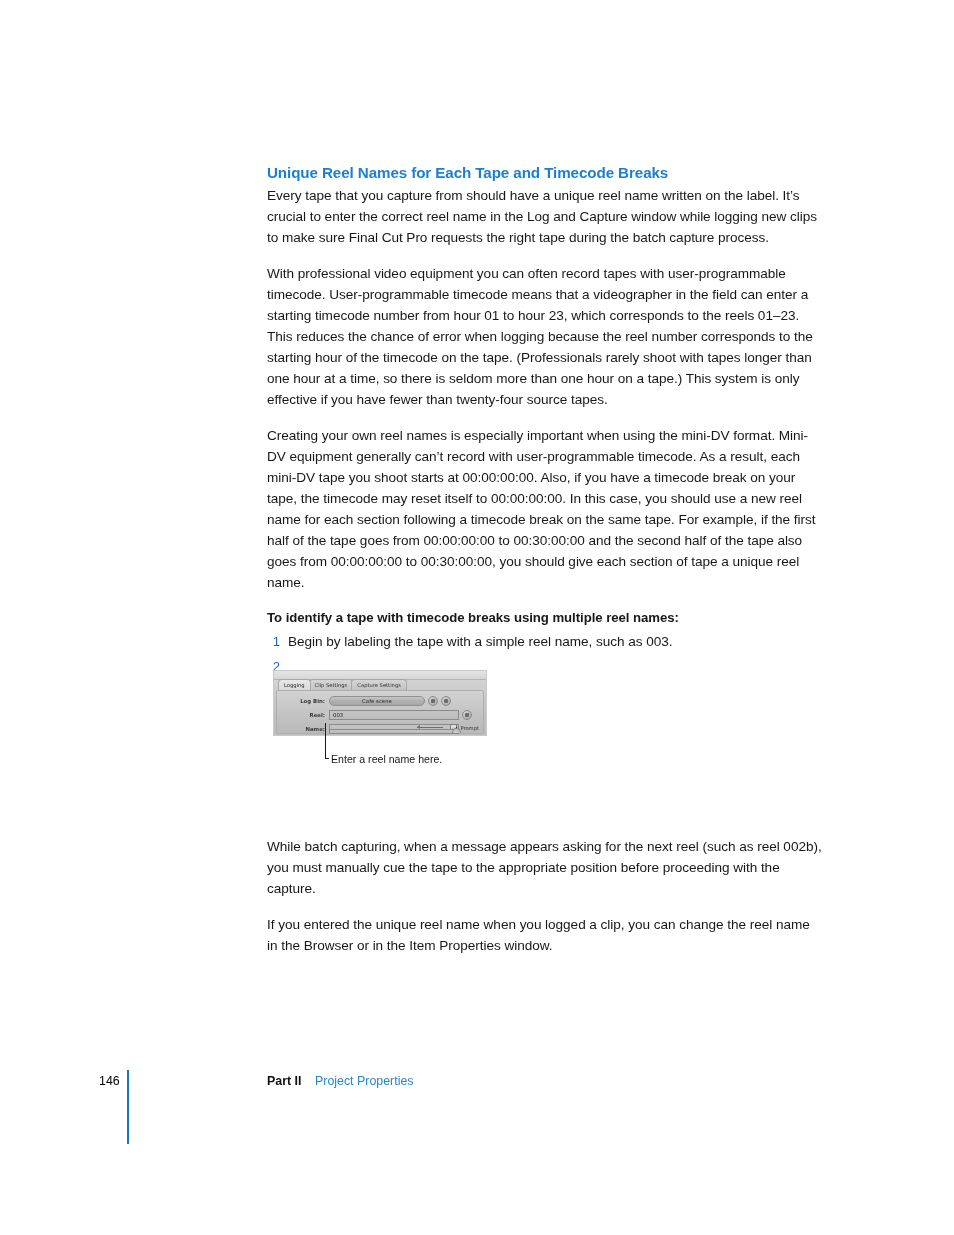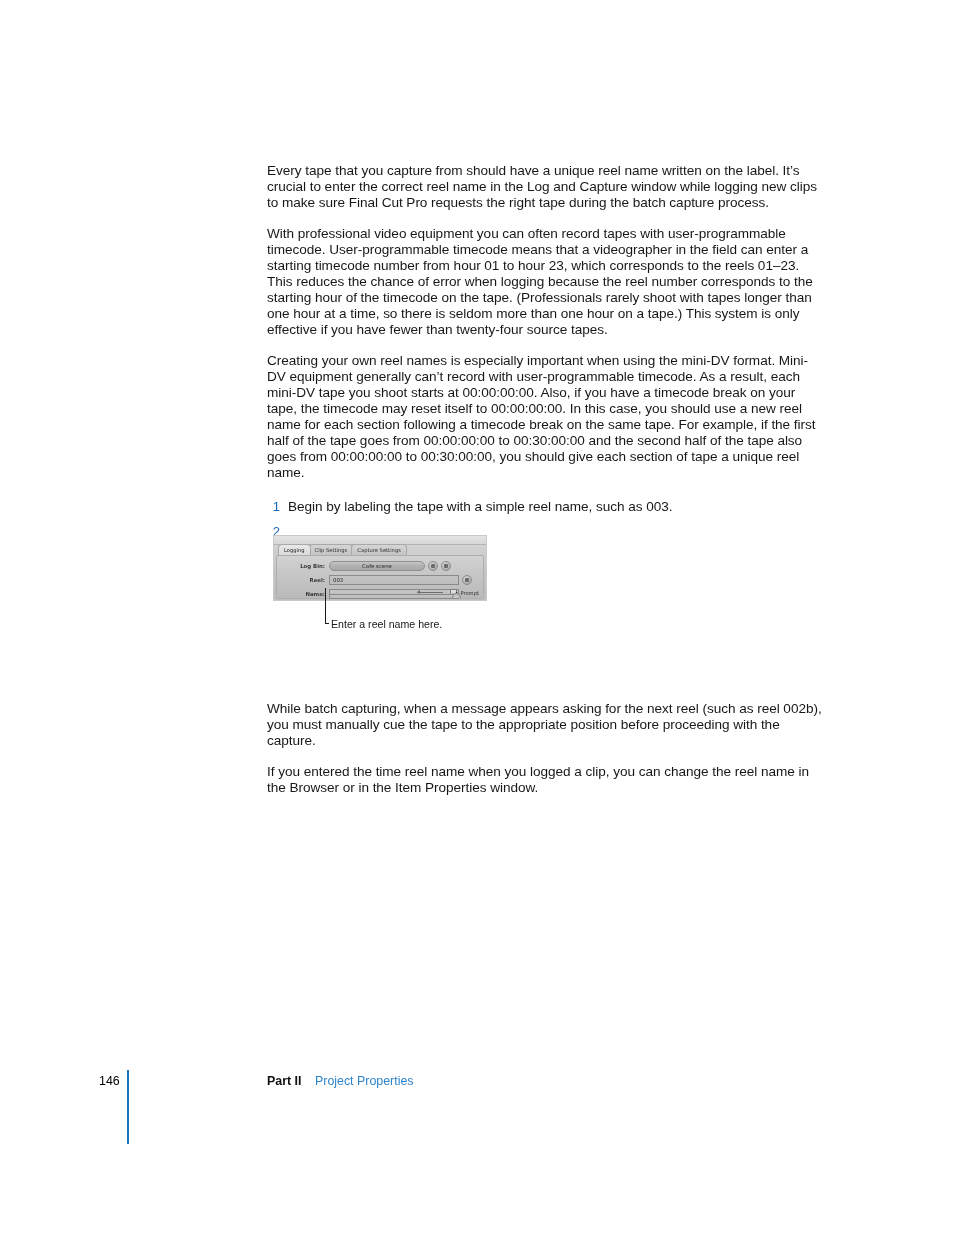--- a/index.html
+++ b/index.html
@@ -36,21 +36,21 @@
     font-size: 15.2px;
     line-height: 20px;
     font-weight: bold;
     color: #1c7fd0;
     margin: 0 0 2px 0;
     letter-spacing: -0.1px;
   }
 
   p.body-para {
     font-size: 13.6px;
-    line-height: 16px;
+    line-height: 21px;
     margin: 0 0 15px 0;
     color: #17181a;
     letter-spacing: -0.05px;
   }
   p.body-para.tight { margin-bottom: 0; }
 
   .proc-heading {
     font-size: 13.2px;
     line-height: 20px;
     font-weight: bold;
@@ -354,27 +354,29 @@
     color: #2d84cc;
   }
 </style>
 </head>
 <body>
 
 <div class="page">
 
   <div class="content">
 
+    <h1 class="section-heading">Unique Reel Names for Each Tape and Timecode Breaks</h1>
 
     <p class="body-para">Every tape that you capture from should have a unique reel name written on the label. It’s crucial to enter the correct reel name in the Log and Capture window while logging new clips to make sure Final Cut Pro requests the right tape during the batch capture process.</p>
 
     <p class="body-para">With professional video equipment you can often record tapes with user-programmable timecode. User-programmable timecode means that a videographer in the field can enter a starting timecode number from hour 01 to hour 23, which corresponds to the reels 01–23. This reduces the chance of error when logging because the reel number corresponds to the starting hour of the timecode on the tape. (Professionals rarely shoot with tapes longer than one hour at a time, so there is seldom more than one hour on a tape.) This system is only effective if you have fewer than twenty-four source tapes.</p>
 
     <p class="body-para">Creating your own reel names is especially important when using the mini-DV format. Mini-DV equipment generally can’t record with user-programmable timecode. As a result, each mini-DV tape you shoot starts at 00:00:00:00. Also, if you have a timecode break on your tape, the timecode may reset itself to 00:00:00:00. In this case, you should use a new reel name for each section following a timecode break on the same tape. For example, if the first half of the tape goes from 00:00:00:00 to 00:30:00:00 and the second half of the tape also goes from 00:00:00:00 to 00:30:00:00, you should give each section of tape a unique reel name.</p>
 
+    <div class="proc-heading">To identify a tape with timecode breaks using multiple reel names:</div>
 
     <ol class="steps">
       <li>
         <span class="num">1</span>
         <span>Begin by labeling the tape with a simple reel name, such as 003.</span>
       </li>
       <li>
         <span class="num">2</span>
       </li>
     </ol>
@@ -423,21 +425,21 @@
         </div>
       </div>
 
       <div class="leader"></div>
       <div class="leader-tick"></div>
       <div class="fig-caption">Enter a reel name here.</div>
     </div>
 
     <p class="body-para" style="margin-top:100px;">While batch capturing, when a message appears asking for the next reel (such as reel 002b), you must manually cue the tape to the appropriate position before proceeding with the capture.</p>
 
-    <p class="body-para tight">If you entered the time reel name when you logged a clip, you can change the reel name in the Browser or in the Item Properties window.</p>
+    <p class="body-para tight">If you entered the unique reel name when you logged a clip, you can change the reel name in the Browser or in the Item Properties window.</p>
   </div>
 
   <div class="footer">
     <span class="footer-pageno">146</span>
     <span class="footer-rule"></span>
     <span class="footer-part">Part II</span>
     <span class="footer-chapter">Project Properties</span>
   </div>
 
 </div>

